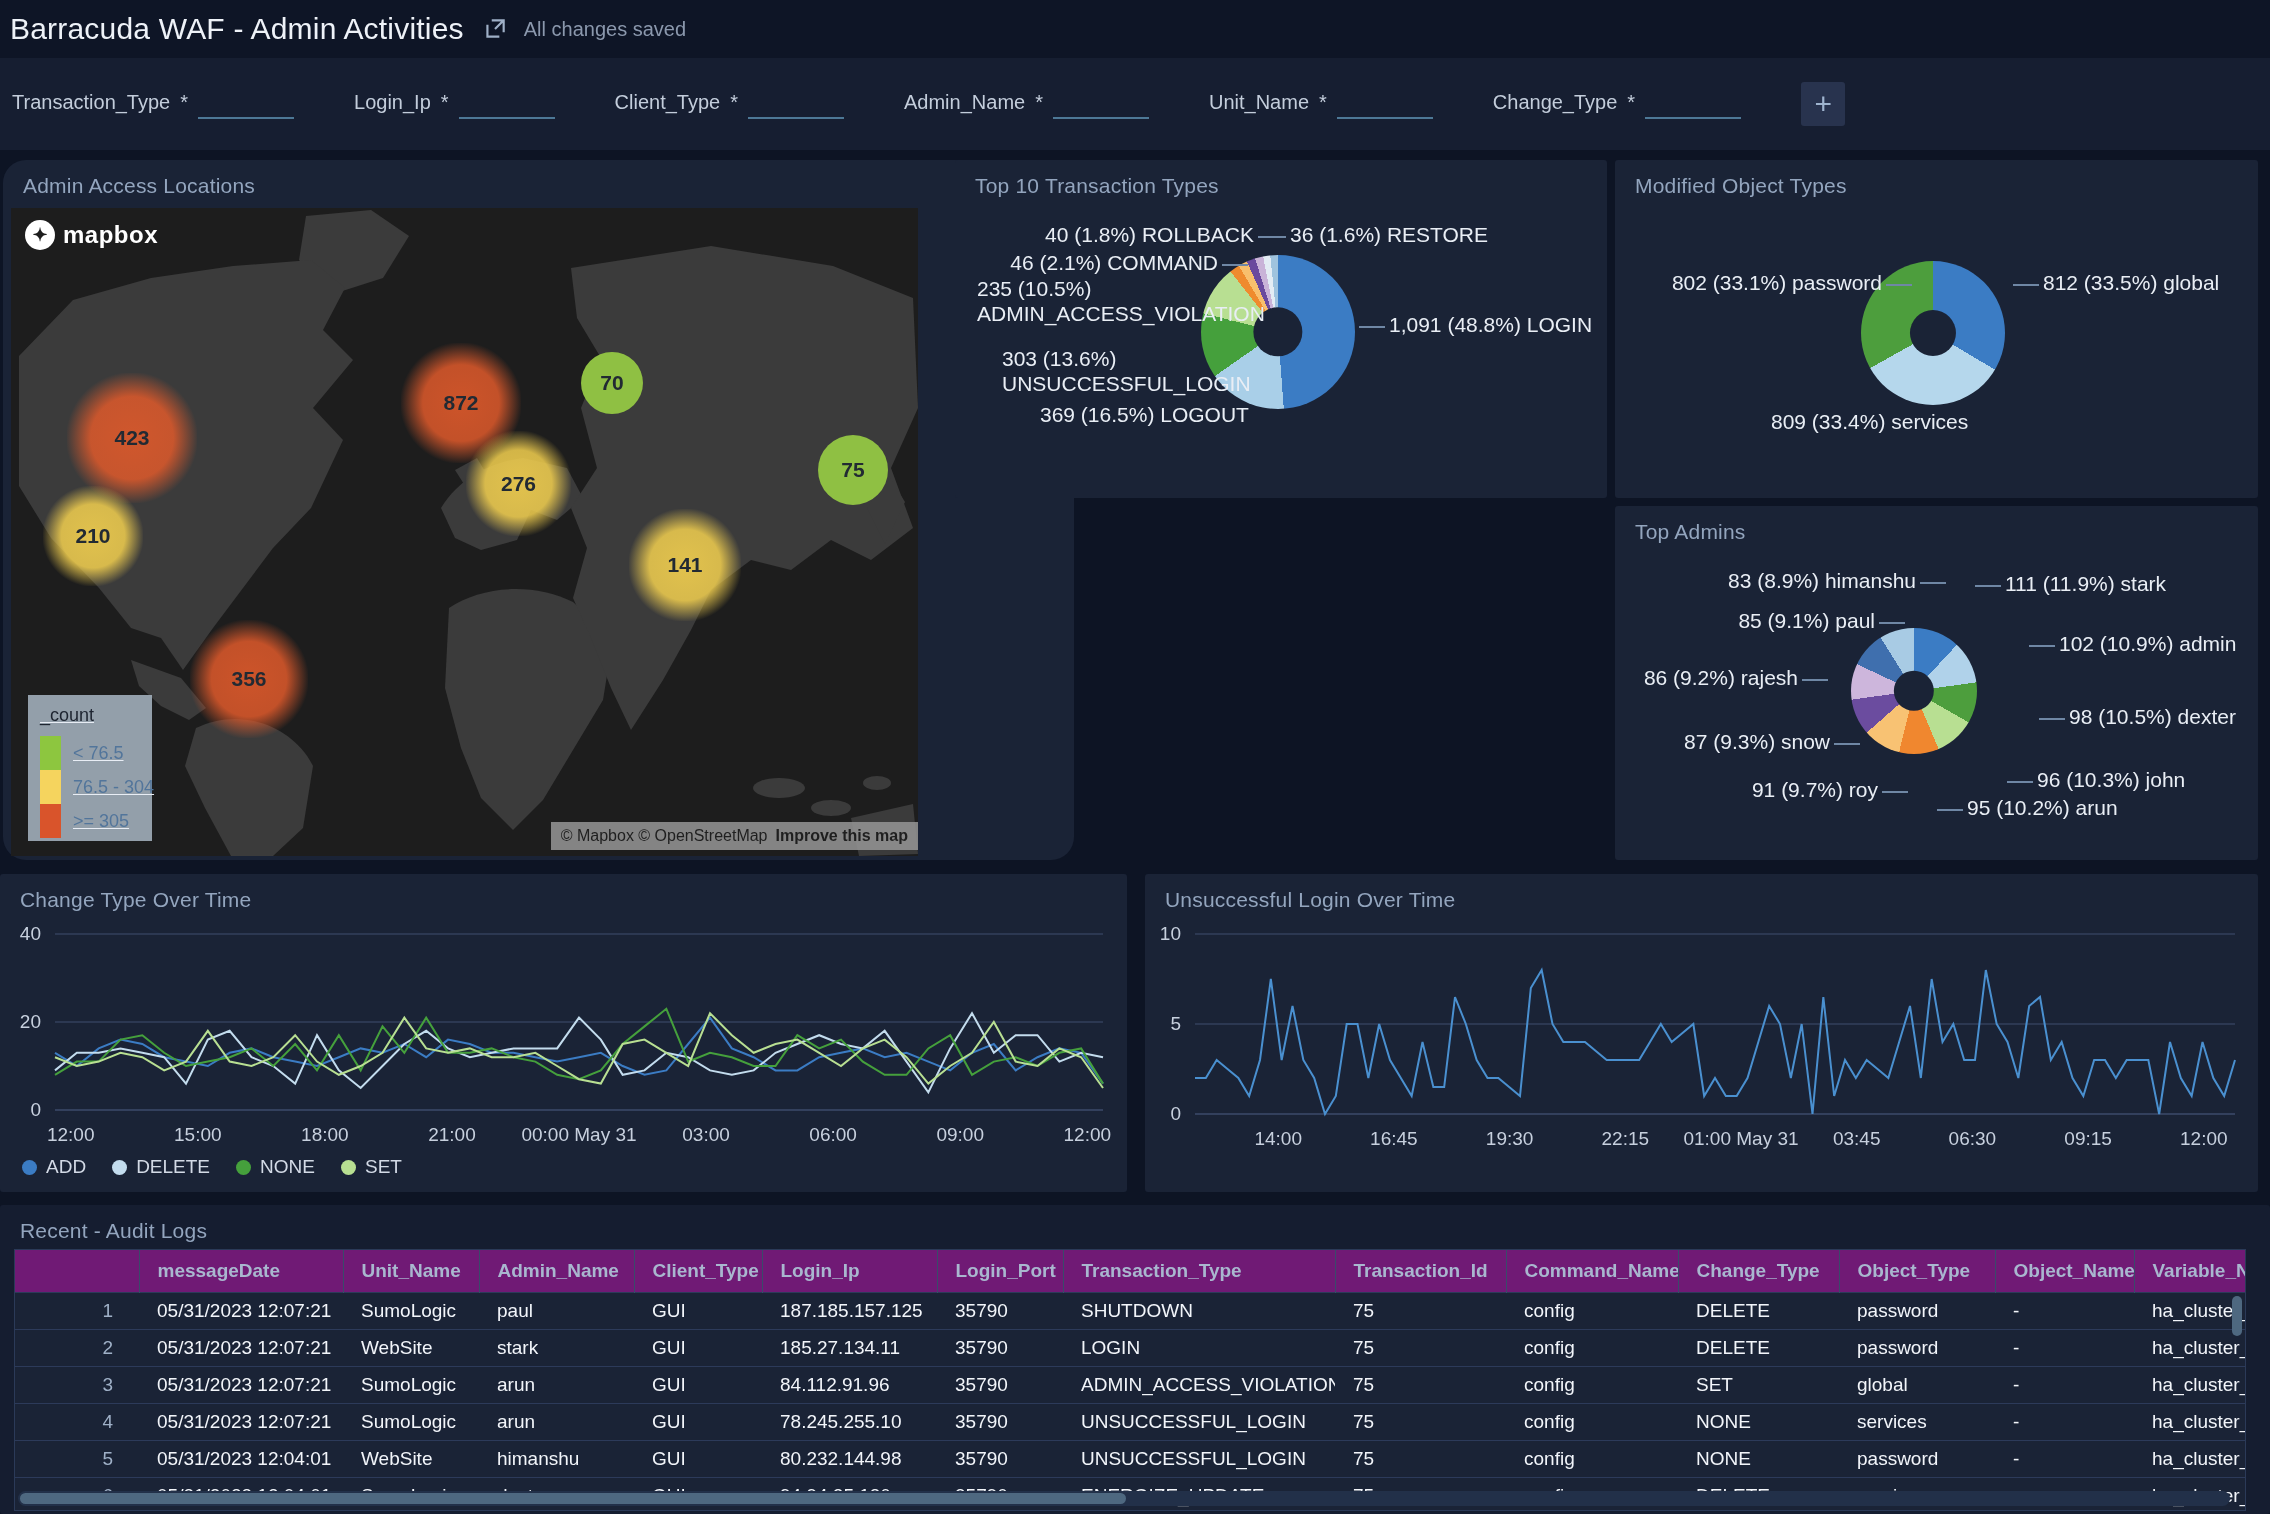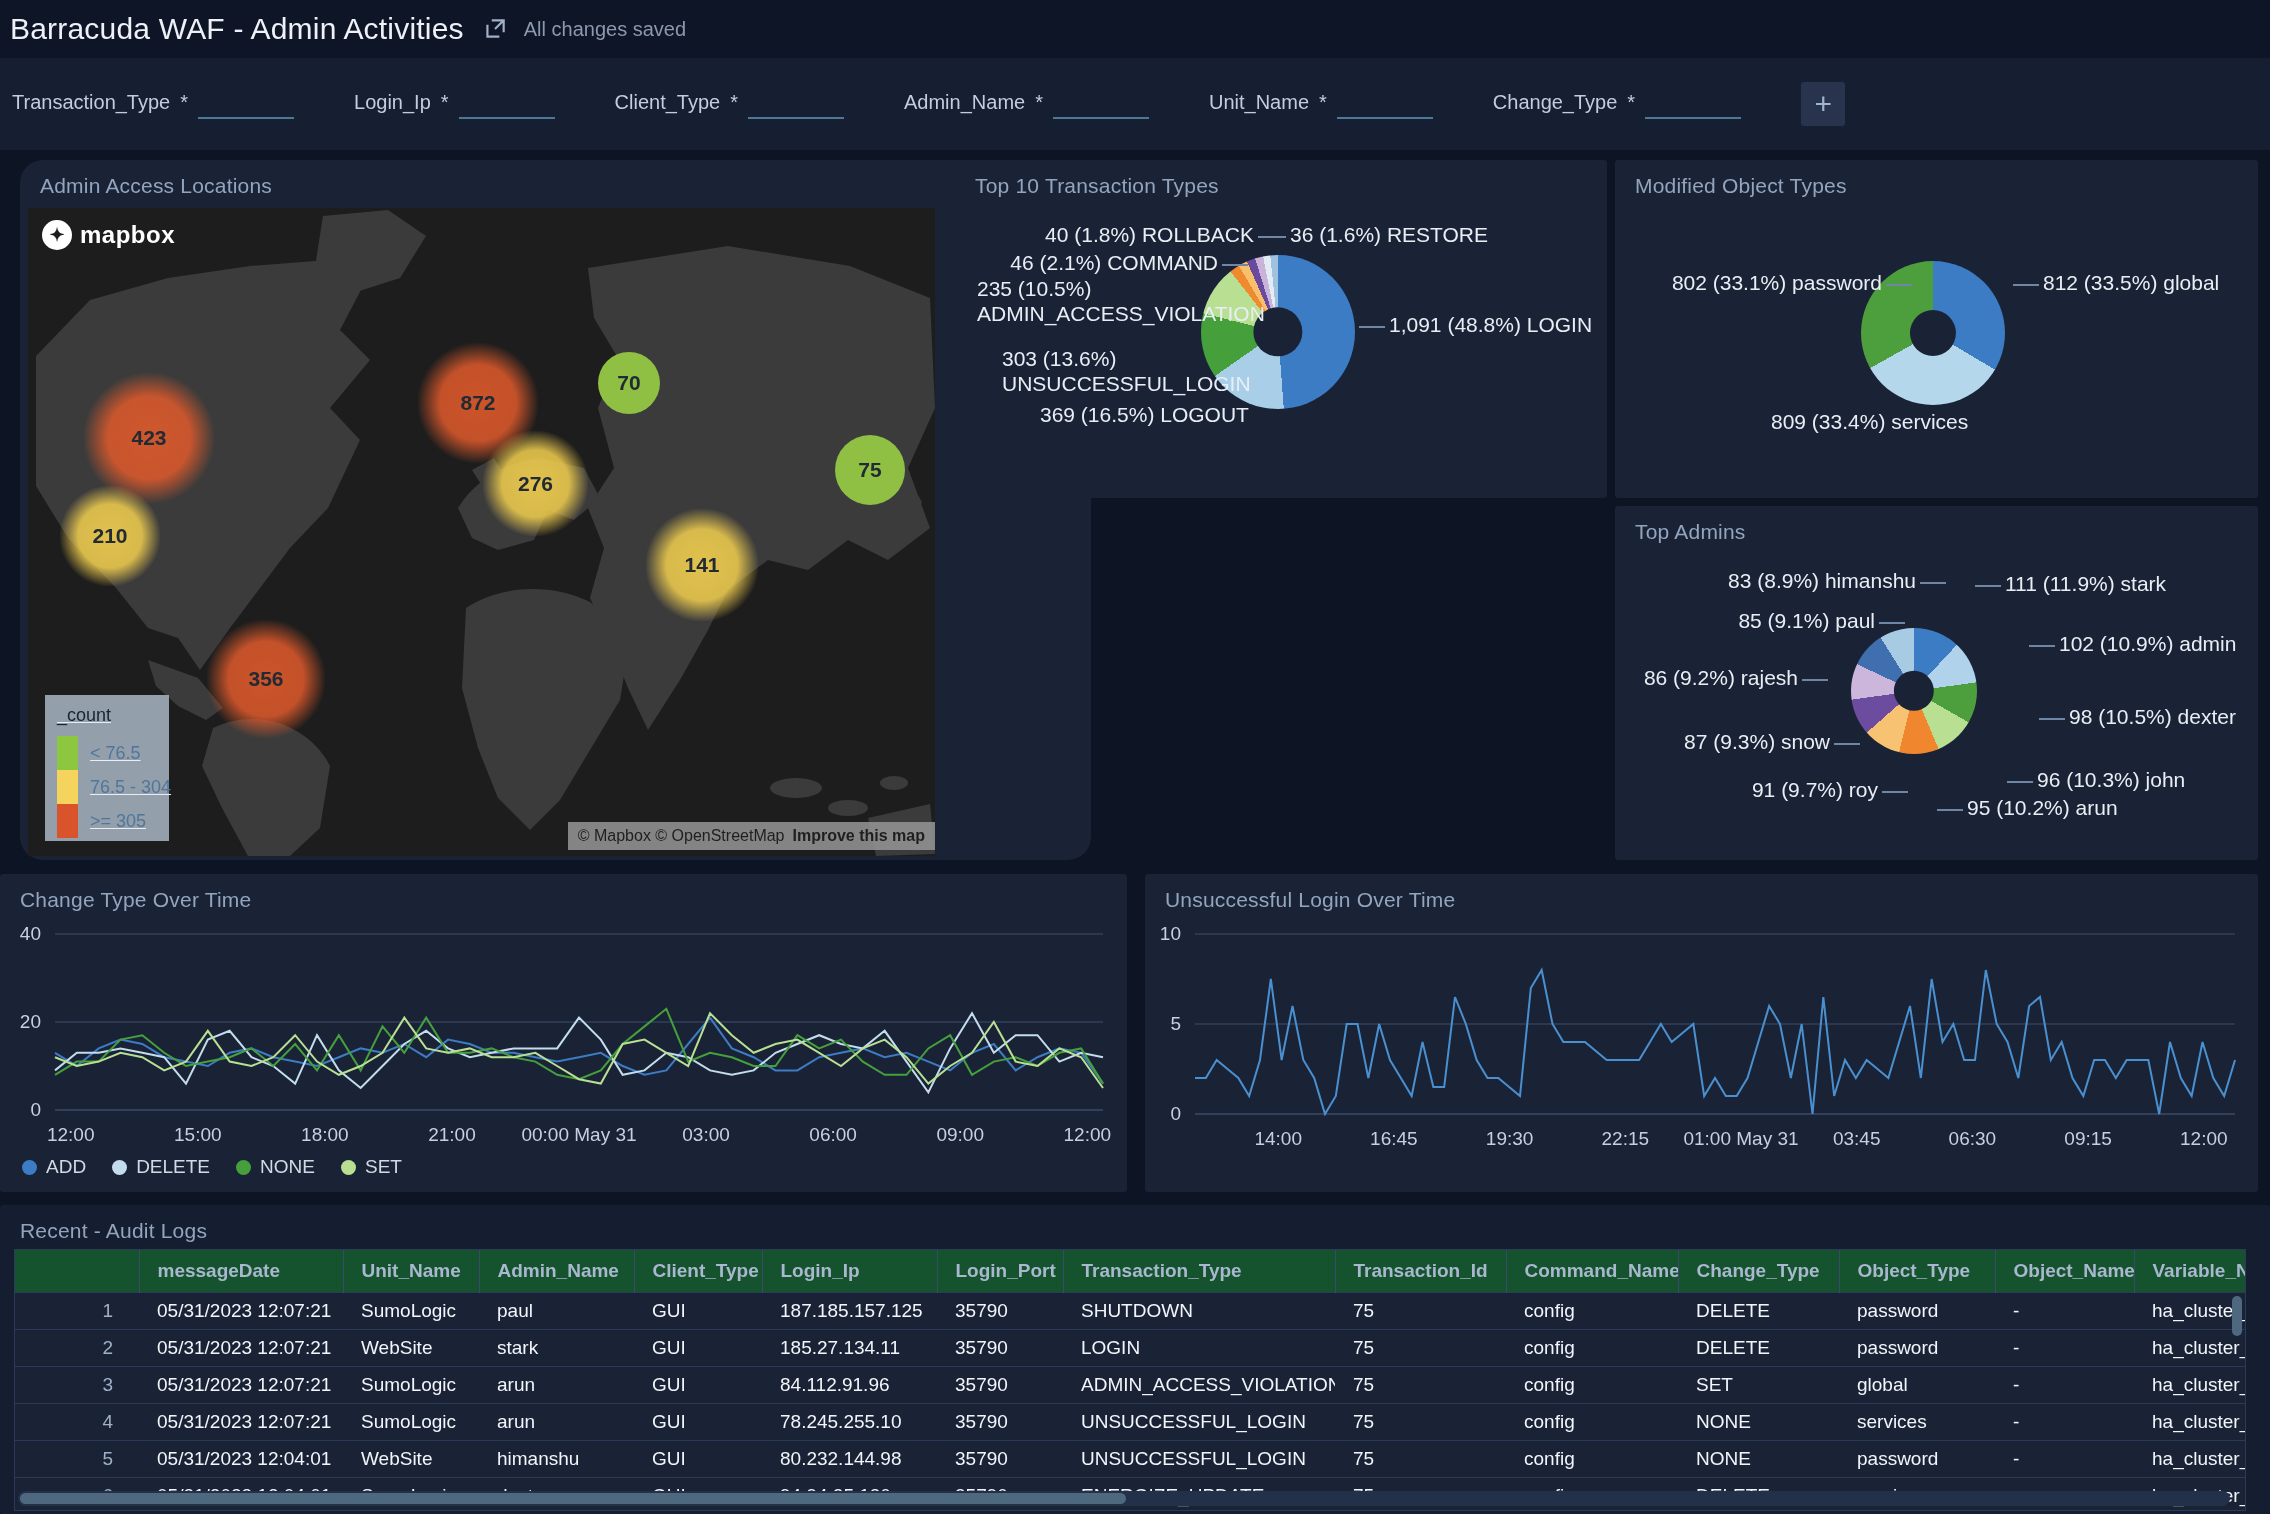--- a/index.html
+++ b/index.html
@@ -26,21 +26,21 @@
   .filter-item { display:flex; align-items:baseline; margin-right:60px; }
   .filter-label { font-size:20px; color:#c3cddb; }
   .filter-star { font-size:20px; color:#c3cddb; margin-left:10px; }
   .filter-input { width:96px; background:transparent; border:none; border-bottom:2px solid #4d7896; height:30px; margin-left:10px; color:#e8edf5; font-size:18px; }
   .add-filter-btn { width:44px; height:44px; background:#28334e; border:none; border-radius:3px; color:#9fb4cf; font-size:30px; cursor:pointer; line-height:1; }
 
   
   .panel { position:absolute; background:#1a2336; border-radius:3px; }
   .panel-title { position:absolute; left:20px; top:14px; font-size:21px; color:#93a5be; letter-spacing:.2px; }
 
-  .panel-map   { left:20px;   top:160px; width:1071px;  height:700px;border-radius:23px; }
+  .panel-map   { left:3px;   top:160px; width:1071px;  height:700px;border-radius:23px; }
   .panel-top10 { left:955px;  top:160px; width:652px;  height:338px; }
   .panel-mod   { left:1615px; top:160px; width:643px;  height:338px; }
   .panel-client{ left:955px;  top:506px; width:652px;  height:354px; }
   .panel-admins{ left:1615px; top:506px; width:643px;  height:354px; }
   .panel-ct    { left:0px;    top:874px; width:1127px; height:318px; }
   .panel-ul    { left:1145px; top:874px; width:1113px; height:318px; }
   .panel-table { left:0px;    top:1205px; width:2270px; height:309px; }
 
   
   .map-box { position:absolute; left:8px; top:48px; width:907px; height:648px; background:#1d1d1d; overflow:hidden; }
@@ -116,21 +116,21 @@
   .xticks { position:absolute; left:0; right:0; top:100%; margin-top:14px; height:24px; }
   .xticks span { position:absolute; transform:translateX(-50%); font-size:19px; color:#c7d0de; white-space:nowrap; }
   .chart-legend { position:absolute; left:22px; bottom:14px; display:flex; gap:26px; }
   .chart-legend .leg-item { display:flex; align-items:center; gap:9px; font-size:19px; color:#d3dae6; cursor:pointer; }
   .chart-legend .dot { width:15px; height:15px; border-radius:50%; }
 
   
   .panel-table { background:#151d30; }
   .table-clip { position:absolute; left:14px; top:44px; width:2232px; height:262px; overflow:hidden; border:1px solid #2b3a58; background:#1a2336; }
   table.audit { border-collapse:collapse; table-layout:fixed; width:2250px; }
-  .audit th { height:42px; text-align:left; font-size:19px; font-weight:700; color:#a9b7cf; background:#14532d; padding:0 0 0 18px; border-left:1px solid #3a4a6a; white-space:nowrap; overflow:hidden; }
+  .audit th { height:42px; text-align:left; font-size:19px; font-weight:700; color:#a9b7cf; background:#701a75; padding:0 0 0 18px; border-left:1px solid #3a4a6a; white-space:nowrap; overflow:hidden; }
   .audit th:first-child { border-left:none; }
   .audit td { height:37px; font-size:19px; color:#f2f5fa; padding:0 0 0 18px; border-top:1px solid #2c3a5a; white-space:nowrap; overflow:hidden; }
   .audit td.num { text-align:right; padding-right:26px; color:#9fb0c7; }
   .hscroll { position:absolute; left:4px; right:16px; bottom:3px; height:15px; background:#223049; border-radius:8px; z-index:6; }
   .hscroll .thumb { position:absolute; left:2px; top:2px; height:11px; width:50%; background:#4e6880; border-radius:7px; cursor:grab; }
   .vscroll { position:absolute; right:3px; top:46px; width:10px; height:40px; background:#4e6880; border-radius:5px; z-index:6; cursor:grab; }
 </style>
 </head>
 <body>
 

